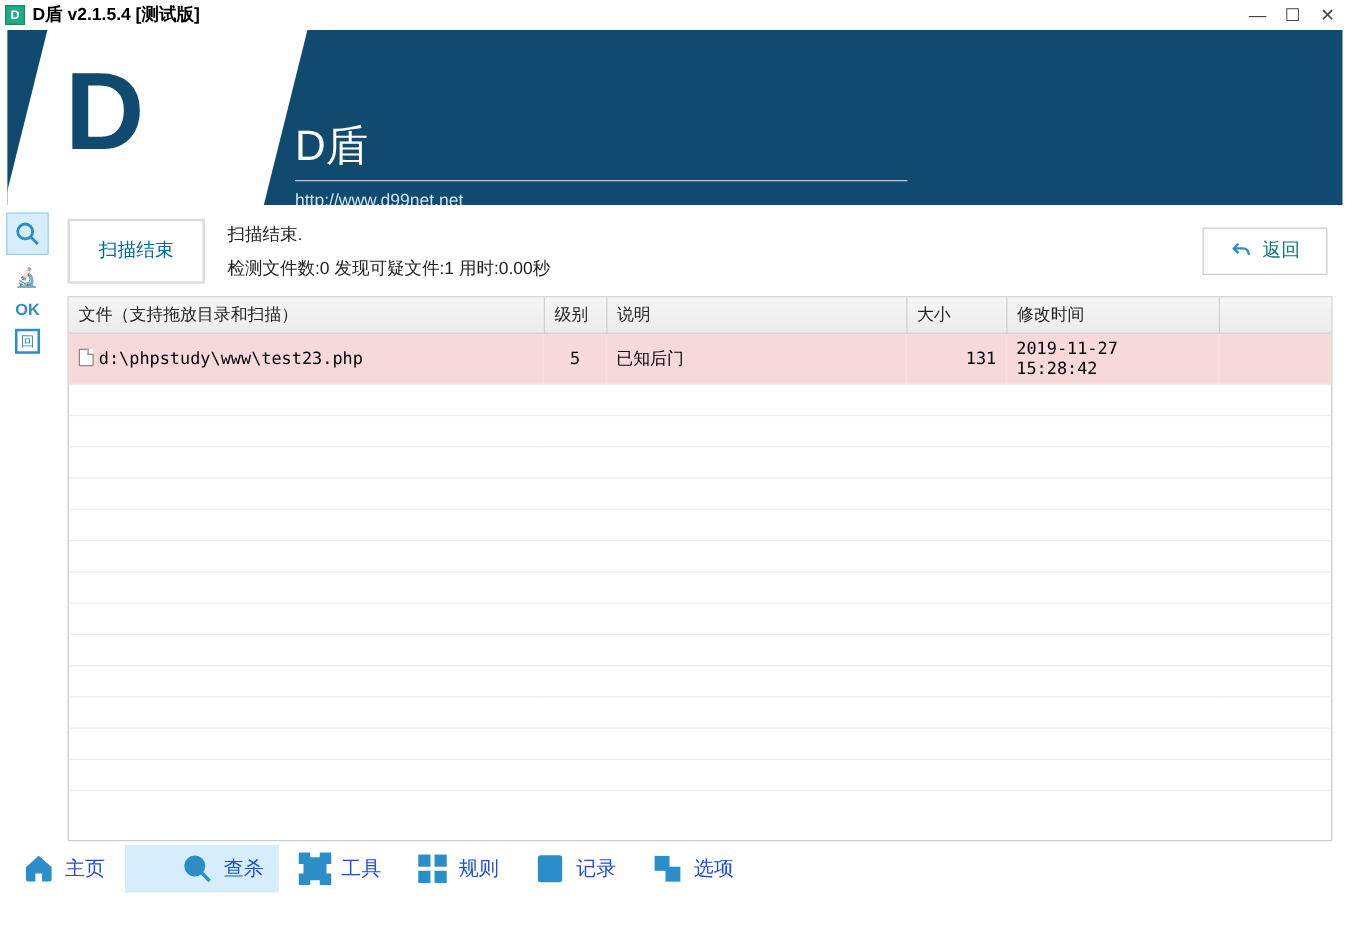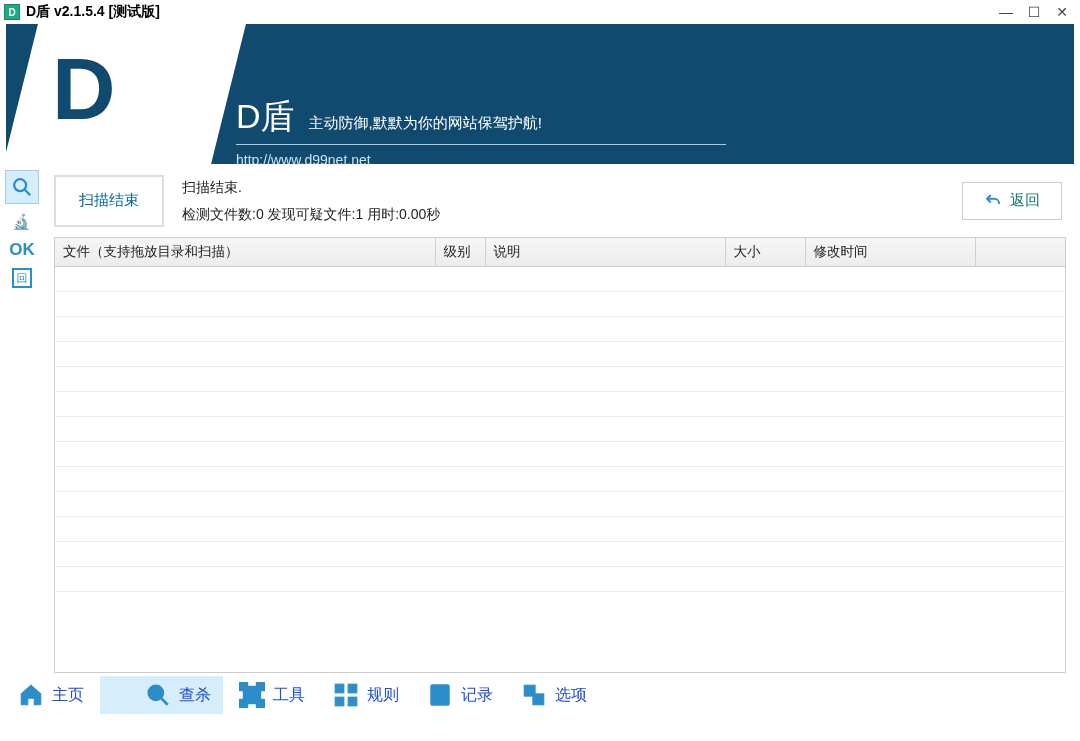--- a/index.html
+++ b/index.html
@@ -24,21 +24,21 @@
 .banner .hr1 { position: absolute; left: 230px; top: 120px; width: 490px; border-top: 1px solid rgba(255,255,255,0.7); }
 .banner .url { position: absolute; left: 230px; top: 128px; color: #cfe3ef; font-size: 14px; }
 
 
 .main-area { display: flex; height: 509px; }
 
 
 .leftbar { width: 44px; padding-top: 6px; display: flex; flex-direction: column; align-items: center; gap: 8px; }
 .leftbar .magnifier { width: 34px; height: 34px; display: flex; align-items: center; justify-content: center; background: #d6eefc; border: 1px solid #9fcfe8; }
 .leftbar .micro { width: 20px; height: 20px; display: flex; align-items: center; justify-content: center; color: #2b8ec9; font-size: 15px; }
-.leftbar .ok { color: #2b8ec9; font-weight: bold; font-size: 17px; }
+.leftbar .ok { color: #2b8ec9; font-weight: bold; font-size: 13px; }
 .leftbar .enc { width: 20px; height: 20px; border: 2px solid #2b8ec9; display: flex; align-items: center; justify-content: center; color: #2b8ec9; font-size: 11px; }
 
 
 .content { flex: 1; padding: 4px 6px 0 0; display: flex; flex-direction: column; }
 
 
 .scan-header { display: flex; align-items: center; gap: 18px; padding: 6px 4px 10px 10px; }
 .scan-btn { width: 110px; height: 52px; border: 2px solid #ddd; background: #fff; color: #0369a1; display: flex; align-items: center; justify-content: center; font-size: 15px; }
 .scan-status { font-size: 14px; color: #222; line-height: 1.9; }
 .scan-return { margin-left: auto; width: 100px; height: 38px; border: 1px solid #ccc; background: #fff; display: flex; align-items: center; justify-content: center; gap: 8px; font-size: 15px; color: #0f766e; margin-right: 8px; }
@@ -81,21 +81,20 @@
   <span class="ctrl">✕</span>
 </div>
 
 <div class="banner">
   <div class="skew-bg"></div>
   <div class="skew-bg2"></div>
   <div class="skew-bg3"></div>
   <div class="logo-d">D</div>
   <div class="headline">
     <span class="big">D盾</span>
-    <span class="tag">主动防御,默默为你的网站保驾护航!</span>
   </div>
   <div class="hr1"></div>
   <div class="url">http://www.d99net.net</div>
 
 </div>
 
 <div class="main-area">
 
   <div class="leftbar">
     <div class="magnifier">
@@ -131,20 +130,28 @@
           <tr>
             <th class="col-file">文件（支持拖放目录和扫描）</th>
             <th class="col-lvl">级别</th>
             <th class="col-desc">说明</th>
             <th class="col-size">大小</th>
             <th class="col-mtime">修改时间</th>
             <th></th>
           </tr>
         </thead>
         <tbody>
+          <tr class="hit">
+            <td><span class="file-icon"></span><span>d:\phpstudy\www\test23.php</span></td>
+            <td class="ctr">5</td>
+            <td>已知后门</td>
+            <td class="num">131</td>
+            <td>2019-11-27 15:28:42</td>
+            <td></td>
+          </tr>
 
           <tr class="blank">
               <td colspan="6">&nbsp;</td>
             </tr>
           <tr class="blank">
               <td colspan="6">&nbsp;</td>
             </tr>
           <tr class="blank">
               <td colspan="6">&nbsp;</td>
             </tr>

